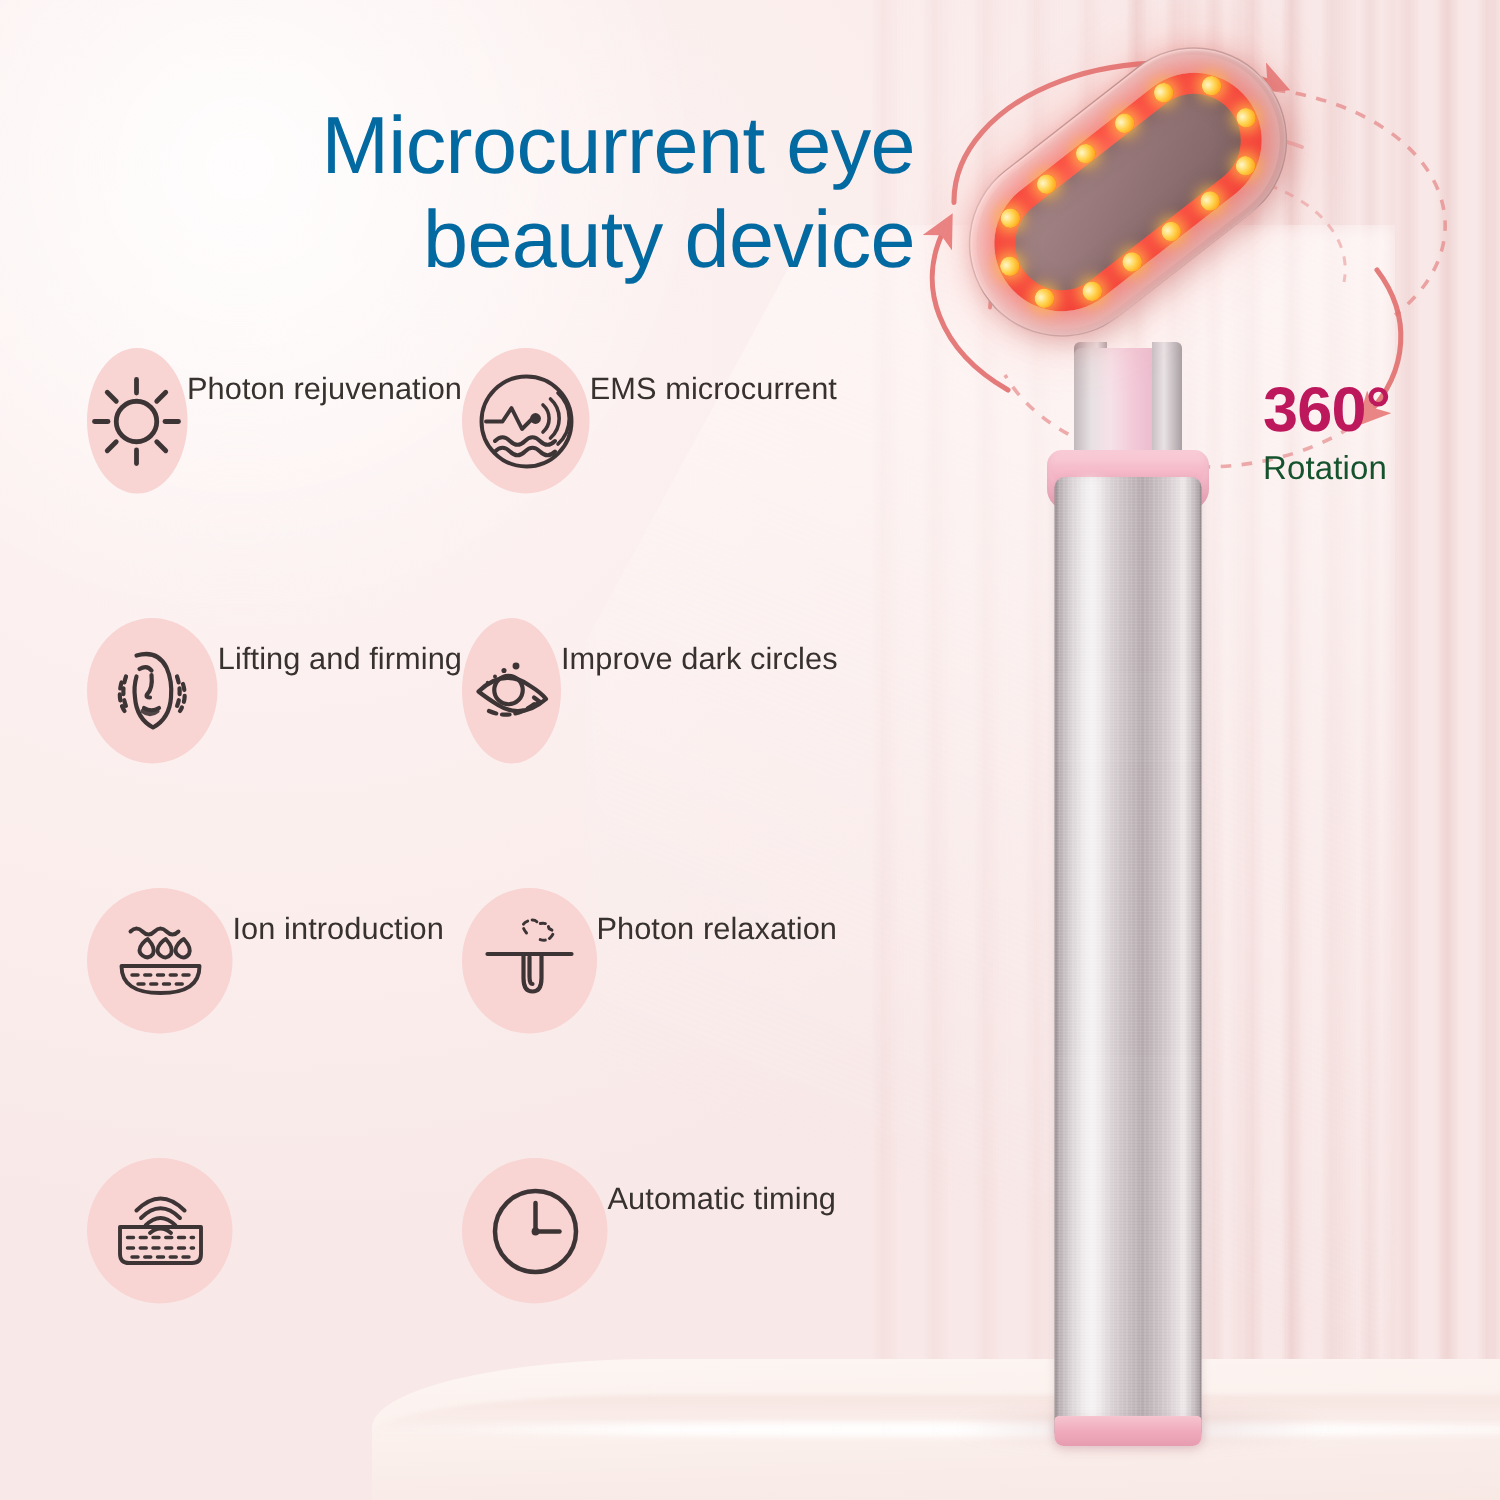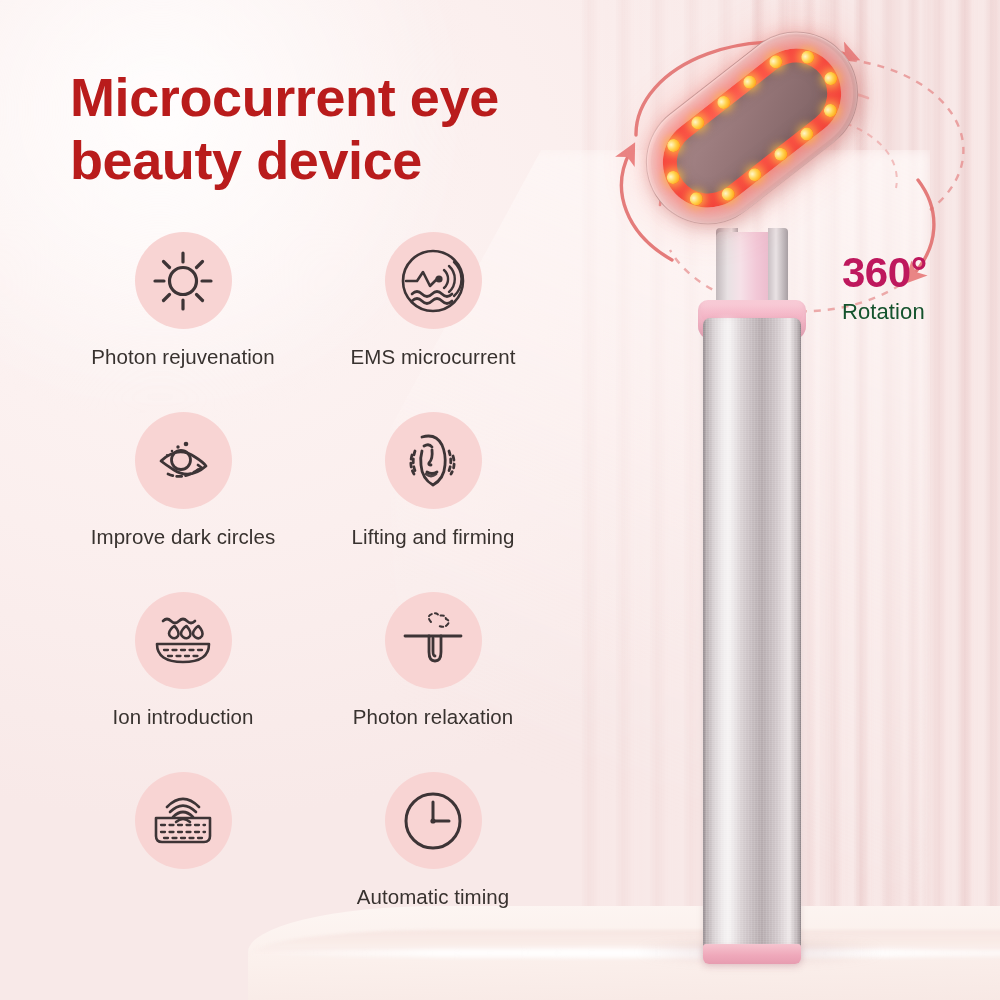--- a/index.html
+++ b/index.html
@@ -112,41 +112,41 @@
   }
 
   
   .title-block {
     position: absolute;
     left: 70px; top: 66px;
     width: 540px;
   }
   .title-line {
     font-size: 54px;
-    font-weight: bold;
-    color: #b91c1c;
+    font-weight: normal;
+    color: #0369a1;
     line-height: 1.16;
     letter-spacing: -0.4px;
     white-space: nowrap;
+    text-align: right;
   }
 
   
   .features {
     position: absolute;
     left: 58px; top: 232px;
     width: 500px;
     display: grid;
     grid-template-columns: 250px 250px;
     grid-auto-rows: 180px;
   }
   .feature {
     position: relative;
     display: flex;
-    flex-direction: column;
-    align-items: center;
+    flex-direction: row;
   }
   .feature-badge {
     width: 97px;
     height: 97px;
     border-radius: 50%;
     background: #f8d4d3;
     display: flex;
     align-items: center;
     justify-content: center;
     filter: blur(0.15px);
@@ -371,49 +371,49 @@
           <path d="M54 14 a23 23 0 0 1 0 34" stroke-width="2.4"></path>
           <path d="M12 46 q5 -5 10 0 t10 0 t10 0 t10 0"></path>
           <path d="M12 53 q5 -5 10 0 t10 0 t10 0 t10 0"></path>
         </svg>
       </div>
       <div class="feature-label">EMS microcurrent</div>
     </div>
 
     <div class="feature">
       <div class="feature-badge">
-        <svg width="66" height="58" viewBox="0 0 66 58" fill="none" stroke="#3d3436" stroke-width="2.8" stroke-linecap="round" stroke-linejoin="round">
-          <path d="M11 29 q17 -16 34 -4 q8 5 11 9 q-16 14 -32 4 q-8 -5 -13 -9 z"></path>
-          <circle cx="31" cy="28" r="9.5"></circle>
-          <circle cx="36" cy="12" r="2.3" fill="#3d3436" stroke="none"></circle>
-          <circle cx="28" cy="15" r="1.7" fill="#3d3436" stroke="none"></circle>
-          <circle cx="22" cy="19" r="1.3" fill="#3d3436" stroke="none"></circle>
-          <circle cx="17" cy="23" r="1.1" fill="#3d3436" stroke="none"></circle>
-          <path d="M18 42 q16 7 32 -6" stroke-dasharray="5 4"></path>
-          <path d="M48 33 l4 3 l-5 3"></path>
-        </svg>
-      </div>
-      <div class="feature-label">Improve dark circles</div>
-    </div>
-
-    <div class="feature">
-      <div class="feature-badge">
         <svg width="62" height="64" viewBox="0 0 62 64" fill="none" stroke="#3d3436" stroke-width="2.8" stroke-linecap="round" stroke-linejoin="round">
           <path d="M20 8 q14 -4 20 8 q4 9 3 20 q-1 14 -12 20 q-11 -6 -12 -20 q-1 -7 1 -14"></path>
           <path d="M22 17 q5 -3 8 1"></path>
           <path d="M30 21 q1 9 -3 13 q-1 2 2 2"></path>
           <path d="M25 43 q5 3 10 0"></path>
           <path d="M24 45 q5 4 10 0" opacity="0.9"></path>
           <path d="M13 22 q-4 12 1 22" stroke-dasharray="4 4"></path>
           <path d="M10 26 q-3 11 2 19" stroke-dasharray="4 4"></path>
           <path d="M47 22 q4 12 -1 22" stroke-dasharray="4 4"></path>
           <path d="M51 27 q3 10 -2 18" stroke-dasharray="4 4"></path>
         </svg>
       </div>
       <div class="feature-label">Lifting and firming</div>
+    </div>
+
+    <div class="feature">
+      <div class="feature-badge">
+        <svg width="66" height="58" viewBox="0 0 66 58" fill="none" stroke="#3d3436" stroke-width="2.8" stroke-linecap="round" stroke-linejoin="round">
+          <path d="M11 29 q17 -16 34 -4 q8 5 11 9 q-16 14 -32 4 q-8 -5 -13 -9 z"></path>
+          <circle cx="31" cy="28" r="9.5"></circle>
+          <circle cx="36" cy="12" r="2.3" fill="#3d3436" stroke="none"></circle>
+          <circle cx="28" cy="15" r="1.7" fill="#3d3436" stroke="none"></circle>
+          <circle cx="22" cy="19" r="1.3" fill="#3d3436" stroke="none"></circle>
+          <circle cx="17" cy="23" r="1.1" fill="#3d3436" stroke="none"></circle>
+          <path d="M18 42 q16 7 32 -6" stroke-dasharray="5 4"></path>
+          <path d="M48 33 l4 3 l-5 3"></path>
+        </svg>
+      </div>
+      <div class="feature-label">Improve dark circles</div>
     </div>
 
     <div class="feature">
       <div class="feature-badge">
         <svg width="64" height="58" viewBox="0 0 64 58" fill="none" stroke="#3d3436" stroke-width="2.6" stroke-linecap="round" stroke-linejoin="round">
           <path d="M12 9 q4 -4 8 0 t8 0 t8 0 t8 0"></path>
           <path d="M20 17 q-4 5 0 8 q4 3 7 -1 q2 -4 -3.5 -10 q-2 1 -3.5 3 z"></path>
           <path d="M32 17 q-4 5 0 8 q4 3 7 -1 q2 -4 -3.5 -10 q-2 1 -3.5 3 z"></path>
           <path d="M44 17 q-4 5 0 8 q4 3 7 -1 q2 -4 -3.5 -10 q-2 1 -3.5 3 z"></path>
           <path d="M6 32 h52 q0 18 -26 18 t-26 -18 z"></path>

